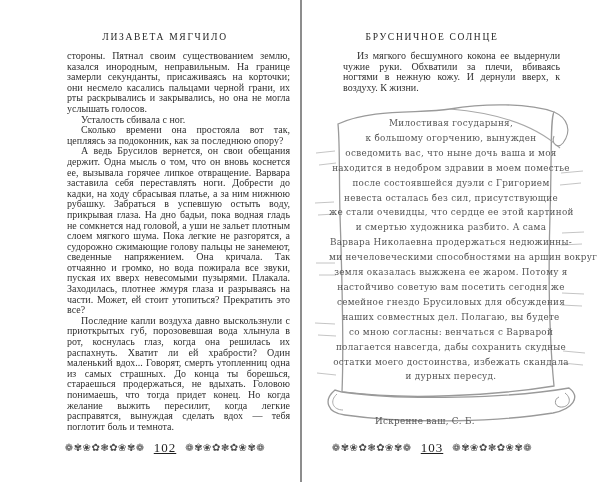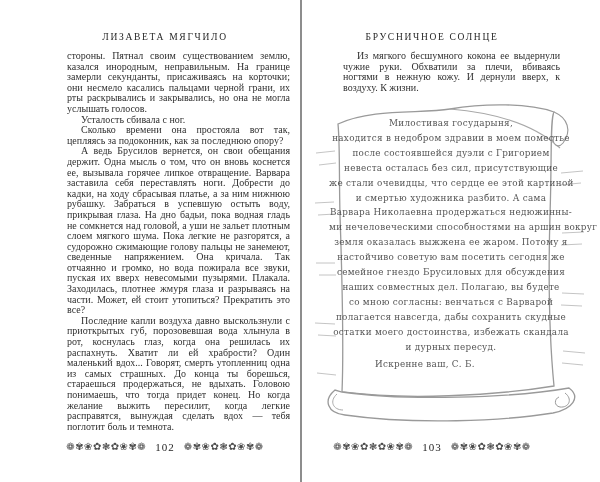--- a/index.html
+++ b/index.html
@@ -58,36 +58,37 @@
     font-family: "DejaVu Serif", serif;
     font-size: 8.8px; line-height: 14.9px;
     color: #555555;
     letter-spacing: 0.3px;
   }
   .letter .letter-line { white-space: nowrap; }
   .letter .signature {
     text-align: left;
     padding-left: 46px;
     padding-top: 2px;
+    margin-top: 28px;
   }
 
   .footer {
     position: absolute; top: 440px; left: 0; right: 0;
     display: flex; align-items: center; justify-content: center;
     gap: 9px;
   }
   .ornament {
     font-family: "DejaVu Sans", sans-serif;
     font-size: 10px; line-height: 14px;
     color: #4c4c4c;
     letter-spacing: 0.5px;
     white-space: nowrap;
   }
   .pagenum {
-    font-size: 11px; letter-spacing: 1px; color: #1f1f1f;
+    font-size: 13px; letter-spacing: 1px; color: #1f1f1f; text-decoration: underline;
   }
 </style>
 </head>
 <body>
 
 <div class="spread">
 
   <div class="page left">
     <div class="running-header">ЛИЗАВЕТА МЯГЧИЛО</div>
 
@@ -157,20 +158,22 @@
           <line x1="248" y1="152" x2="269" y2="151"></line>
           <line x1="249" y1="200" x2="271" y2="201"></line>
           <line x1="248" y1="212" x2="269" y2="213"></line>
           <line x1="250" y1="258" x2="272" y2="260"></line>
           <line x1="249" y1="270" x2="270" y2="272"></line>
         </g>
       </svg>
 
       <div class="letter">
         <div class="letter-line">Милостивая государыня,</div>
+        <div class="letter-line">к большому огорчению, вынужден</div>
+        <div class="letter-line">осведомить вас, что ныне дочь ваша и моя</div>
         <div class="letter-line">находится в недобром здравии в моем поместье</div>
         <div class="letter-line">после состоявшейся дуэли с Григорием</div>
         <div class="letter-line">невеста осталась без сил, присутствующие</div>
         <div class="letter-line">же стали очевидцы, что сердце ее этой картиной</div>
         <div class="letter-line">и смертью художника разбито. А сама</div>
         <div class="letter-line">Варвара Николаевна продержаться недюжинны-</div>
         <div class="letter-line">ми нечеловеческими способностями на аршин вокруг</div>
         <div class="letter-line">земля оказалась выжжена ее жаром. Потому я</div>
         <div class="letter-line">настойчиво советую вам посетить сегодня же</div>
         <div class="letter-line">семейное гнездо Брусиловых для обсуждения</div>

